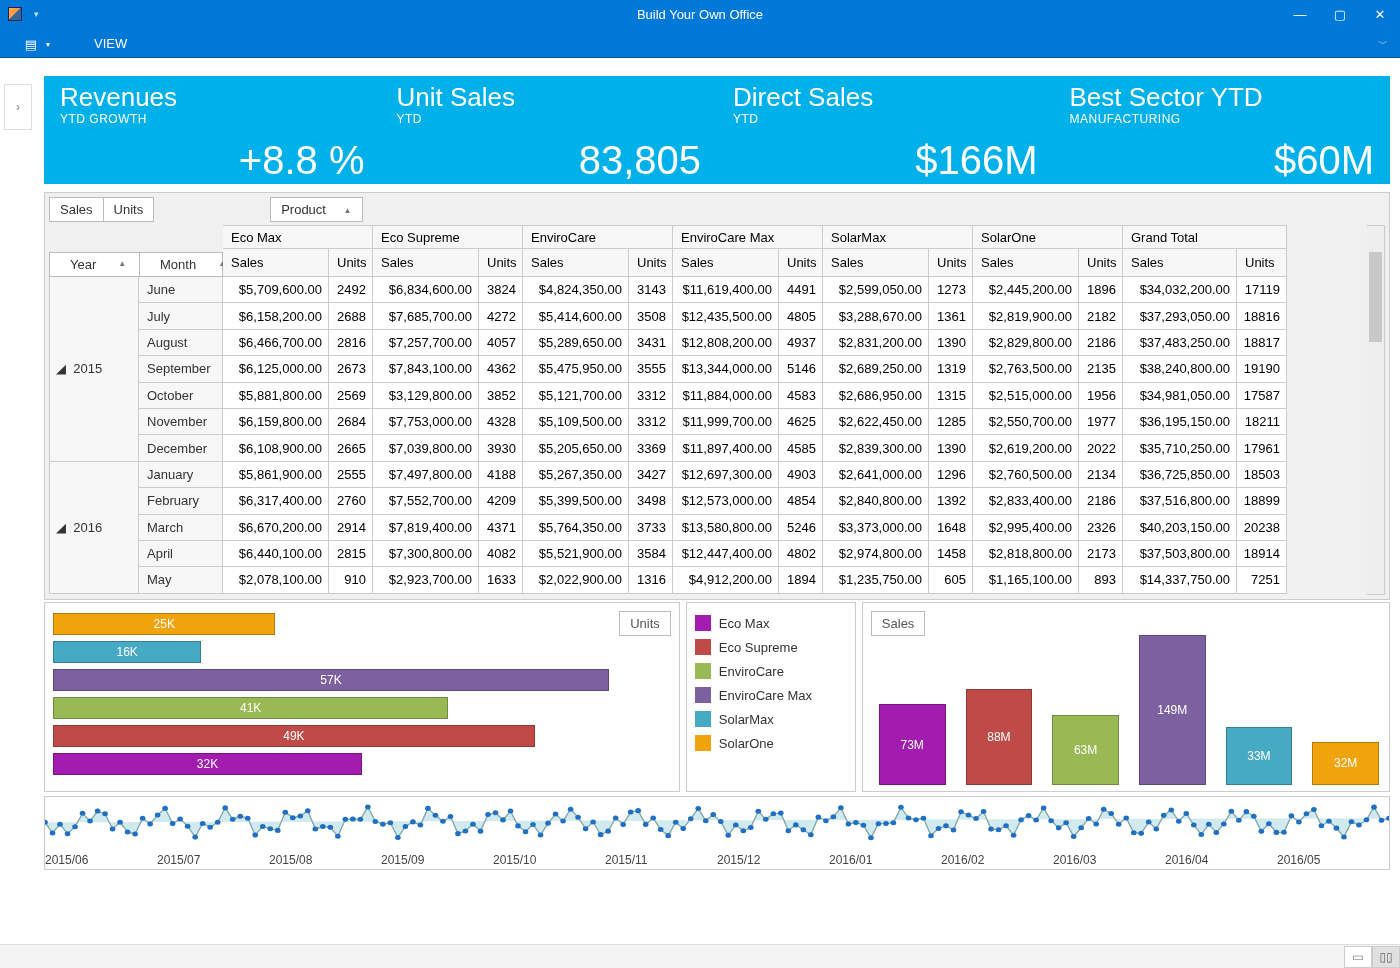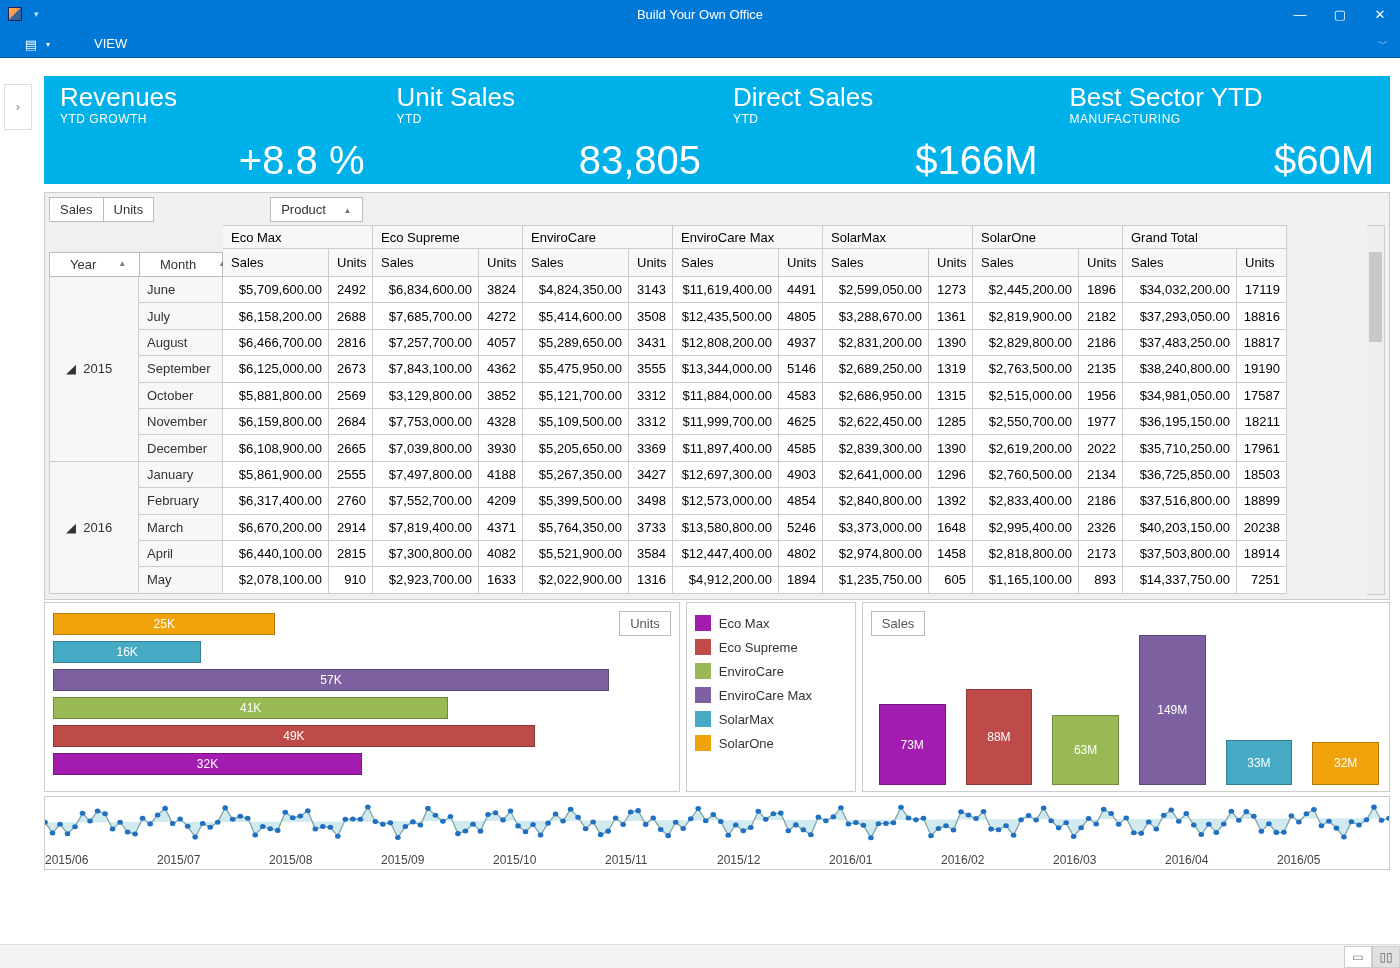--- a/index.html
+++ b/index.html
@@ -30,21 +30,21 @@
 .pbtn.adj { border-left:none; }
 .prod-btn { margin-left:116px;}
 .carets { display:inline-block; margin-left:14px; font-size:8px; line-height:6px; color:#777; position:relative; top:-1px;}
 .grid-wrap { position:absolute; left:4px; right:4px; top:32px; bottom:4px; display:flex; }
 .rowheaders { display:flex; flex-direction:column; font-size:13px; color:#333;}
 .rh-cols { display:flex; align-items:flex-end; height:52px;}
 .rh-year, .rh-month { background:#fff; border:1px solid #bbb; padding:4px 20px; font-size:13px; display:flex; align-items:center; gap:8px; margin-top:24px;}
 .rh-year{ width:90px; border-right:none;}
 .rh-month{ width:84px;}
 .rh-body { display:flex; }
-.year-cell { width:90px; border:1px solid #ccc; border-top:none; background:#f7f7f7; display:flex; align-items:center; padding-left:16px; gap:6px; font-size:13px;}
+.year-cell { width:90px; border:1px solid #ccc; border-top:none; background:#f7f7f7; display:flex; align-items:center; padding-left:6px; gap:6px; font-size:13px;}
 .month-col { display:flex; flex-direction:column;}
 .month-cell { width:84px; height:26.4px; border:1px solid #ccc; border-top:none; border-left:none; background:#f7f7f7; padding-left:8px; display:flex; align-items:center; font-size:13px;}
 .data-area { flex:1; overflow:hidden; position:relative;}
 .data-head1 { height:24px; display:flex;}
 .data-head1 .pg { border:1px solid #ccc; border-left:none; background:#f7f7f7; display:flex; align-items:center; padding-left:8px; font-size:13px; font-weight:400;}
 .data-head2 { height:28px; display:flex;}
 .data-head2 .sh { border:1px solid #ccc; border-top:none; border-left:none; background:#f7f7f7; display:flex; align-items:center; padding-left:8px; font-size:13px;}
 .data-body .drow { display:flex; height:26.4px;}
 .data-body .dc { border:1px solid #ccc; border-top:none; border-left:none; background:#fff; display:flex; align-items:center; justify-content:flex-end; padding:0 6px; font-size:13px; }
 .vscroll { width:18px; background:#eee; position:relative; border:1px solid #ccc; border-left:none;}
@@ -426,21 +426,21 @@
           <div class="vbar">
       <div class="bar c-ecosup" style="height:96px">88M</div>
     </div>
           <div class="vbar">
       <div class="bar c-enviro" style="height:70.5px">63M</div>
     </div>
           <div class="vbar">
       <div class="bar c-enviromax" style="height:150px">149M</div>
     </div>
           <div class="vbar">
-      <div class="bar c-solarmax" style="height:45px">33M</div>
+      <div class="bar c-solarmax" style="height:58px">33M</div>
     </div>
           <div class="vbar">
       <div class="bar c-solarone" style="height:43.5px">32M</div>
     </div>
         </div>
     </div>
 
     <div class="spark">
       <svg id="sparksvg" width="100%" height="100%" preserveAspectRatio="none" viewBox="0 0 1240 74">
           <polyline points="0,26 6.927374301675978,37.01789567037626 13.854748603351956,27.913210544461894 20.782122905027933,37.81796265055726 27.70949720670391,30.575122750104878 34.63687150837989,16.714785727974423 41.564245810055866,24.76168773438644 48.49162011173185,14.483426566092966 55.41899441340782,17.276640904645827 62.3463687150838,32.87939417587396 69.27374301675978,25.989336559242908 76.20111731843576,36.05887412965309 83.12849162011173,38.062030120709295 90.05586592178771,21.88242004649747 96.9832402234637,27.644874036994963 103.91061452513966,18.48515050698944 110.83798882681565,11.707978842783561 117.76536312849163,27.335968081401113 124.6927374301676,22.588483180738805 131.6201117318436,30.07618961623251 138.54748603351956,41.2279846347955 145.47486033519553,27.149900391511906 152.40223463687153,31.026259667671113 159.3296089385475,25.960714616297402 166.25698324022346,11.183881632752446 173.18435754189946,22.918694001345592 180.11173184357543,19.789868428367534 187.0391061452514,21.77605873390376 193.9664804469274,39.13764801303245 200.89385474860336,30.28481154854311 207.82122905027933,32.72640705034219 214.74860335195532,34.30425713236099 221.6759776536313,15.602251116361625 228.60335195530726,21.310199193954084 235.53072625698326,19.58701156798969 242.45810055865923,14.20178952637895 249.3854748603352,32.90127237947404 256.31284916201116,30.333194402459384 263.2402234636872,31.20629110532087 270.16759776536315,40.35132819608348 277.0949720670391,22.98188960746019 284.0223463687151,22.64902868831745 290.94972067039106,22.846387636833647 297.877094972067,10.303401895063185 304.80446927374305,25.142170238166727 311.731843575419,27.957687555815234 318.659217877095,26.41230191734329 325.58659217877096,41.68391411512721 332.5139664804469,30.351385651987563 339.4413407821229,25.58340123599221 346.3687150837989,28.764403312708062 353.2960893854749,11.702847214862919 360.22346368715085,18.854167153782704 367.1508379888268,25.00409488954587 374.0782122905028,19.94655460267389 381.00558659217876,37.65692142473901 387.9329608938548,35.01510817686966 394.86033519553075,28.02718431345 401.7877094972067,35.09706132602088 408.7150837988827,17.991384306436096 415.64245810055866,16.15494025225327 422.5698324022346,23.5179580058007 429.49720670391065,14.456997714143867 436.4245810055866,29.697066353984336 443.3519553072626,35.64151329713356 450.27932960893855,28.249105370255673 457.2067039106145,39.08526519526331 464.13407821229055,26.869446234837035 471.0614525139665,17.475519367193165 477.9888268156425,24.683345583479625 484.91620111731845,12.499371626123157 491.8435754189944,20.738154151017838 498.7709497206704,32.70943690447083 505.6983240223464,25.775920115051168 512.6256983240223,38.676710320498195 519.5530726256983,35.07488116934147 526.4804469273744,21.521925521038273 533.4078212290503,28.18862666955217 540.3351955307263,15.371804666301147 547.2625698324023,14.031192963348296 554.1899441340782,28.1421316642522 561.1173184357542,21.67908466795291 568.0446927374302,33.499188038153534 574.9720670391062,39.703568695783595 581.8994413407821,25.995341790928144 588.8268156424581,32.32432777342876 595.754189944134,22.448779097190684 602.68156424581,11.838205798884891 609.6089385474861,24.323329977755307 616.5363128491621,18.101499053044336 623.463687150838,25.138066109938165 630.391061452514,39.3581769328955 637.31843575419,28.71986417834808 644.245810055866,34.777499845773946 651.1731843575419,31.329990843487558 658.1005586592179,14.565625645796057 665.0279329608938,22.960966523977547 671.9553072625698,17.23522446513751 678.8826815642458,16.5714532584451 685.8100558659219,34.64018371593045 692.7374301675978,28.652566705647605 699.6648044692738,33.76065592711652 706.5921787709498,38.76349872800553 713.5195530726257,20.696706523900172 720.4469273743017,24.321773502593864 727.3743016759777,20.221047821390346 734.3016759776536,10.987415232862068 741.2290502793296,27.791175409504525 748.1564245810056,26.315863142150256 755.0837988826815,28.950505716415073 762.0111731843575,41.95944752792407 768.9385474860336,27.530466860021797 775.8659217877096,27.18006946874683 782.7932960893855,26.48699273646431 789.7206703910615,10.483554818164915 796.6480446927375,21.662062710701846 803.5754189944134,23.465201032679445 810.5027932960894,21.788015859841316 817.4301675977654,39.73368341256386 824.3575418994413,32.38392653742856 831.2849162011173,29.490113260373263 838.2122905027933,33.85239222189652 845.1396648044692,15.206719943014651 852.0670391061453,18.477789680795027 858.9944134078213,22.160686598360893 865.9217877094973,14.974317701002528 872.8491620111732,32.98952238055251 879.7765363128492,33.72000815536125 886.7039106145252,29.455944240124406 893.6312849162011,39.38114657773566 900.5586592178771,23.302850554431817 907.4860335195531,18.94319726809971 914.413407821229,23.687260924353744 921.340782122905,11.36037383213772 928.2681564245811,24.331309556174162 935.1955307262571,31.710006281739883 942.122905027933,26.48837120645997 949.050279329609,40.62612018106117 955.977653631285,31.696344136325436 962.9050279329609,22.070610626545157 969.8324022346369,27.838948971189673 976.7597765363129,12.708503891341959 983.6871508379888,16.979448836148737 990.6145251396648,28.003482096552823 997.5418994413408,21.5895733259686 1004.4692737430167,36.7207178588436 1011.3966480446928,37.35961238982614 1018.3240223463688,25.777931528741828 1025.2513966480446,32.91607770215822 1032.1787709497207,18.87348766347337 1039.1061452513966,13.45721172654791 1046.0335195530727,24.839317575865316 1052.9608938547487,16.96880540960808 1059.8882681564246,28.82903110580184 1066.8156424581007,38.52502002510582 1073.7430167597765,27.958018016625612 1080.6703910614526,36.45563758947206 1087.5977653631285,27.77635615843799 1094.5251396648046,14.612475453113484 1101.4525139664804,23.92646065622812 1108.3798882681565,15.048678823473264 1115.3072625698323,19.740344277150555 1122.2346368715084,35.32442644427714 1129.1620111731845,27.512554929367322 1136.0893854748604,36.37342326395706 1143.0167597765364,36.20079673699162 1149.9441340782123,19.382827756072643 1156.8715083798884,25.61947136140167 1163.7988826815642,17.308475297673084 1170.7262569832403,12.76675790832024 1177.6536312849162,29.59984205968333 1184.5810055865923,24.86884810069316 1191.508379888268,31.998014690688223 1198.4357541899442,41.081871797907624 1205.36312849162,25.380523909769757 1212.2905027932961,28.770338893655225 1219.2178770949722,23.4974552407958 1226.145251396648,10.409013744284069 1233.0726256983241,23.99605420523578 1240,21.742841108429978 " fill="rgba(70,170,197,0.25)" stroke="#7aa" stroke-width="1"></polyline>

